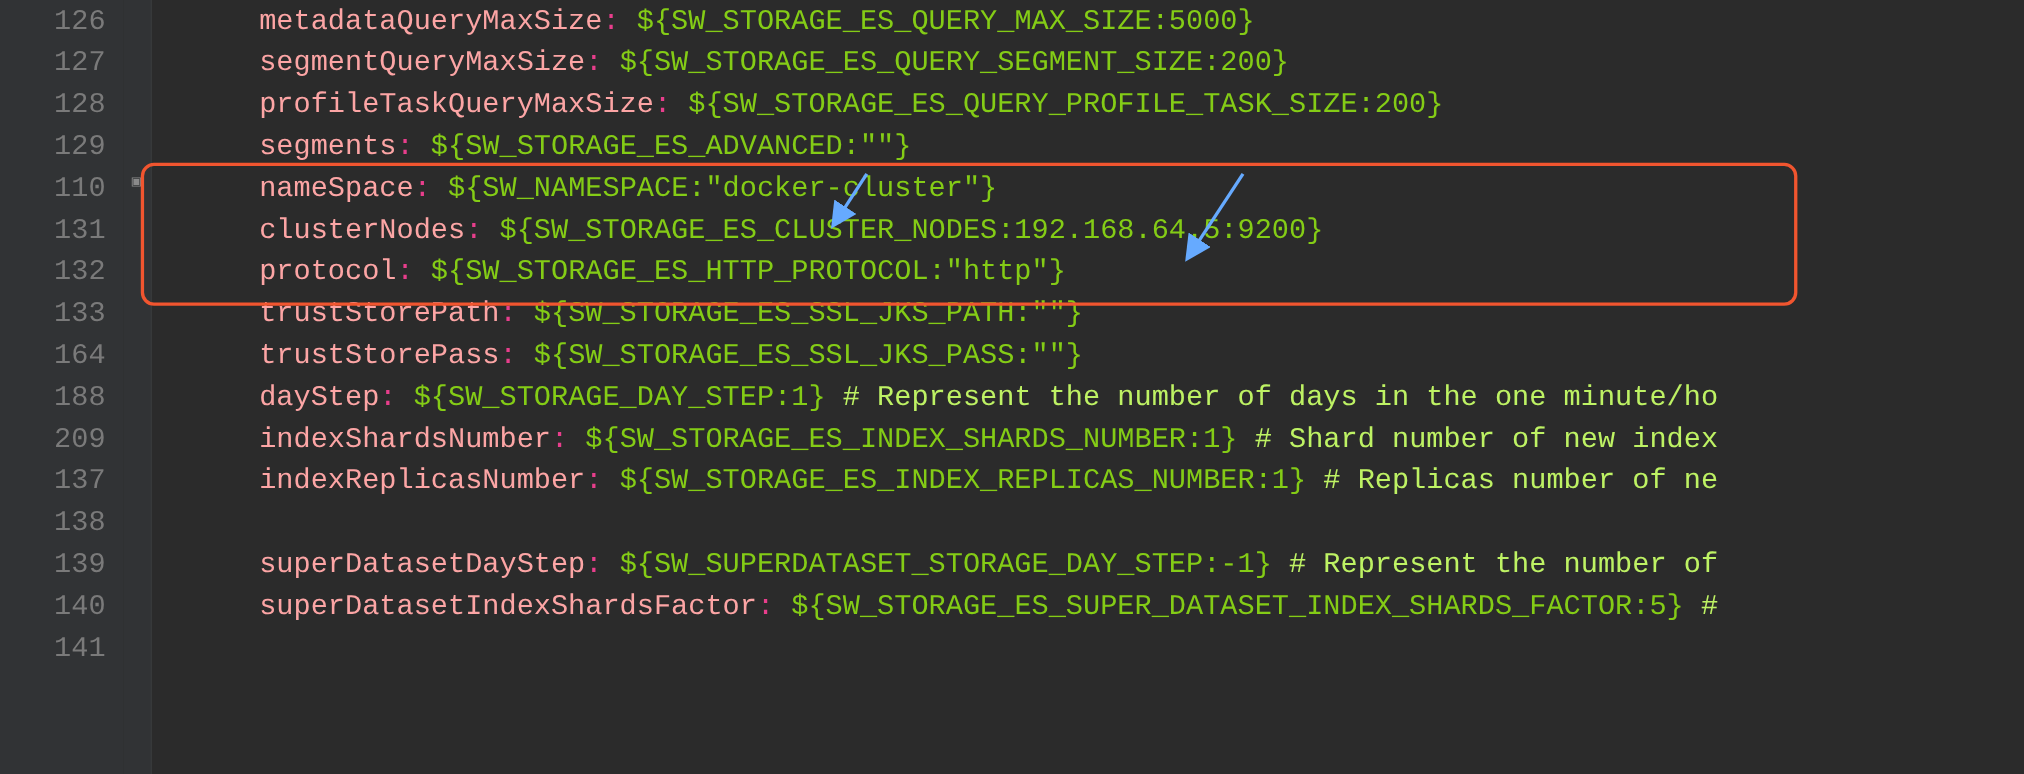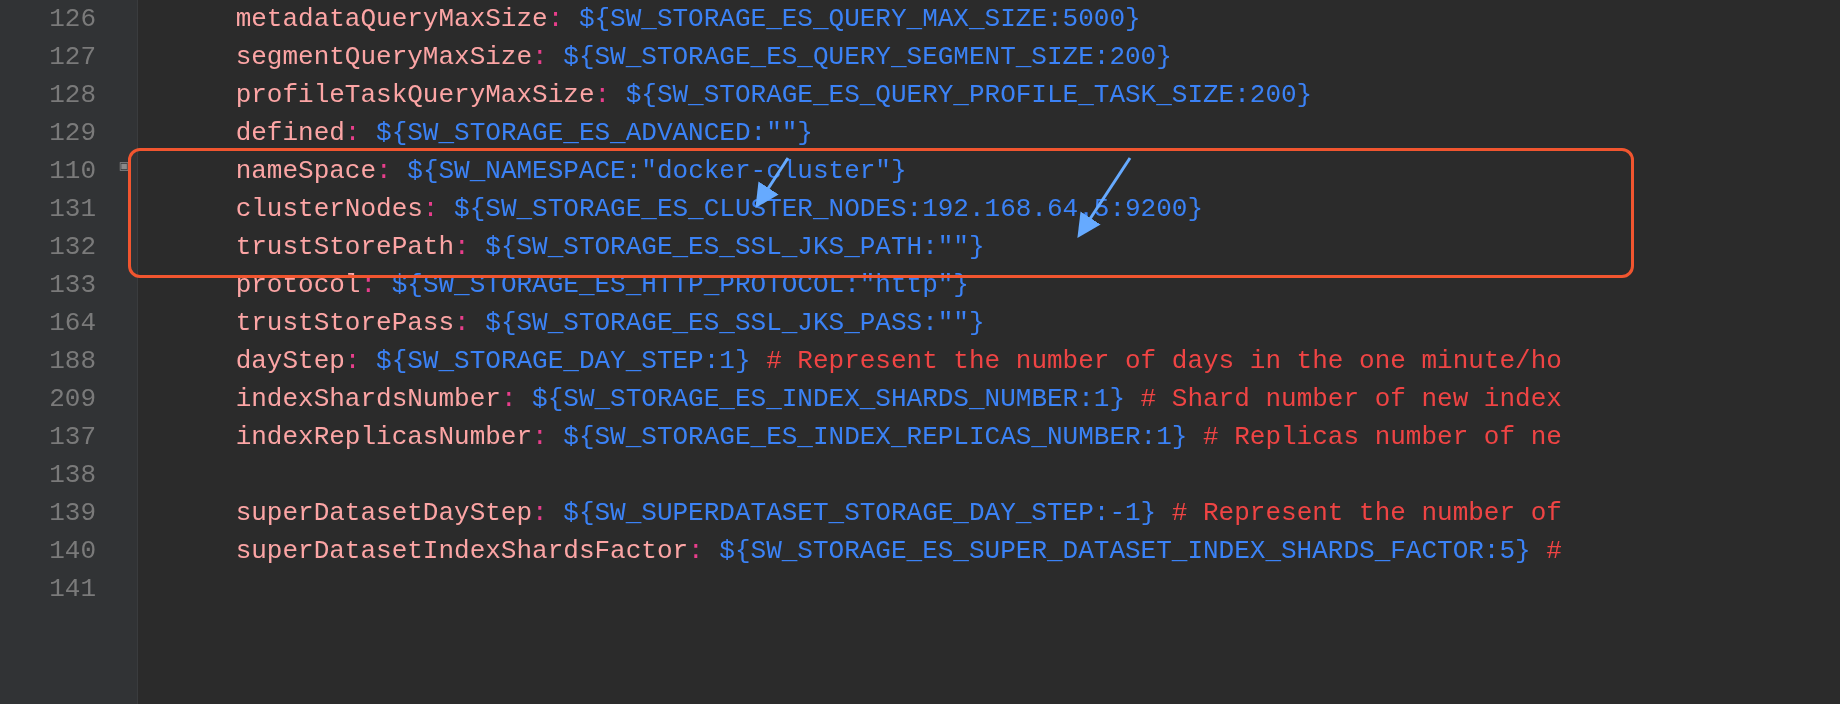--- a/index.html
+++ b/index.html
@@ -39,22 +39,22 @@
     padding-left: 4px;
   }
   .line {
     height: 38px;
     line-height: 38px;
     white-space: pre;
     position: relative;
   }
   .gutter .line { padding-right: 2px; }
   .key { color: #fca5a5; }
-  .value { color: #3b82f6; }
-  .comment { color: #ef4444; }
+  .value { color: #84cc16; }
+  .comment { color: #bef264; }
   .colon { color: #e83e8c; }
   .highlight-box {
     position: absolute;
     border: 3px solid #f1552f;
     border-radius: 12px;
     pointer-events: none;
   }
   .arrow {
     position: absolute;
     pointer-events: none;
@@ -97,25 +97,25 @@
 
   <div class="fold-column">
     <div class="fold-icon" style="top: 158px;">▣</div>
   </div>
 
   <div class="code">
 
     <div class="line"><span>      </span><span class="key">metadataQueryMaxSize</span><span class="colon">: </span><span class="value">${SW_STORAGE_ES_QUERY_MAX_SIZE:5000}</span><span class="comment"></span></div>
     <div class="line"><span>      </span><span class="key">segmentQueryMaxSize</span><span class="colon">: </span><span class="value">${SW_STORAGE_ES_QUERY_SEGMENT_SIZE:200}</span><span class="comment"></span></div>
     <div class="line"><span>      </span><span class="key">profileTaskQueryMaxSize</span><span class="colon">: </span><span class="value">${SW_STORAGE_ES_QUERY_PROFILE_TASK_SIZE:200}</span><span class="comment"></span></div>
-    <div class="line"><span>      </span><span class="key">defined</span><span class="colon">: </span><span class="value">${SW_STORAGE_ES_ADVANCED:""}</span><span class="comment"></span></div>
+    <div class="line"><span>      </span><span class="key">segments</span><span class="colon">: </span><span class="value">${SW_STORAGE_ES_ADVANCED:""}</span><span class="comment"></span></div>
     <div class="line"><span>      </span><span class="key">nameSpace</span><span class="colon">: </span><span class="value">${SW_NAMESPACE:"docker-cluster"}</span><span class="comment"></span></div>
     <div class="line"><span>      </span><span class="key">clusterNodes</span><span class="colon">: </span><span class="value">${SW_STORAGE_ES_CLUSTER_NODES:192.168.64.5:9200}</span><span class="comment"></span></div>
+    <div class="line"><span>      </span><span class="key">protocol</span><span class="colon">: </span><span class="value">${SW_STORAGE_ES_HTTP_PROTOCOL:"http"}</span><span class="comment"></span></div>
     <div class="line"><span>      </span><span class="key">trustStorePath</span><span class="colon">: </span><span class="value">${SW_STORAGE_ES_SSL_JKS_PATH:""}</span><span class="comment"></span></div>
-    <div class="line"><span>      </span><span class="key">protocol</span><span class="colon">: </span><span class="value">${SW_STORAGE_ES_HTTP_PROTOCOL:"http"}</span><span class="comment"></span></div>
     <div class="line"><span>      </span><span class="key">trustStorePass</span><span class="colon">: </span><span class="value">${SW_STORAGE_ES_SSL_JKS_PASS:""}</span><span class="comment"></span></div>
     <div class="line"><span>      </span><span class="key">dayStep</span><span class="colon">: </span><span class="value">${SW_STORAGE_DAY_STEP:1}</span><span class="comment"> # Represent the number of days in the one minute/ho</span></div>
     <div class="line"><span>      </span><span class="key">indexShardsNumber</span><span class="colon">: </span><span class="value">${SW_STORAGE_ES_INDEX_SHARDS_NUMBER:1}</span><span class="comment"> # Shard number of new index</span></div>
     <div class="line"><span>      </span><span class="key">indexReplicasNumber</span><span class="colon">: </span><span class="value">${SW_STORAGE_ES_INDEX_REPLICAS_NUMBER:1}</span><span class="comment"> # Replicas number of ne</span></div>
     <div class="line"><span>      </span></div>
     <div class="line"><span>      </span><span class="key">superDatasetDayStep</span><span class="colon">: </span><span class="value">${SW_SUPERDATASET_STORAGE_DAY_STEP:-1}</span><span class="comment"> # Represent the number of</span></div>
     <div class="line"><span>      </span><span class="key">superDatasetIndexShardsFactor</span><span class="colon">: </span><span class="value">${SW_STORAGE_ES_SUPER_DATASET_INDEX_SHARDS_FACTOR:5}</span><span class="comment"> #</span></div>
 
     <div class="highlight-box" id="hl" style="top: 148px; left: -10px; width: 1506px; height: 130px;"></div>
 

